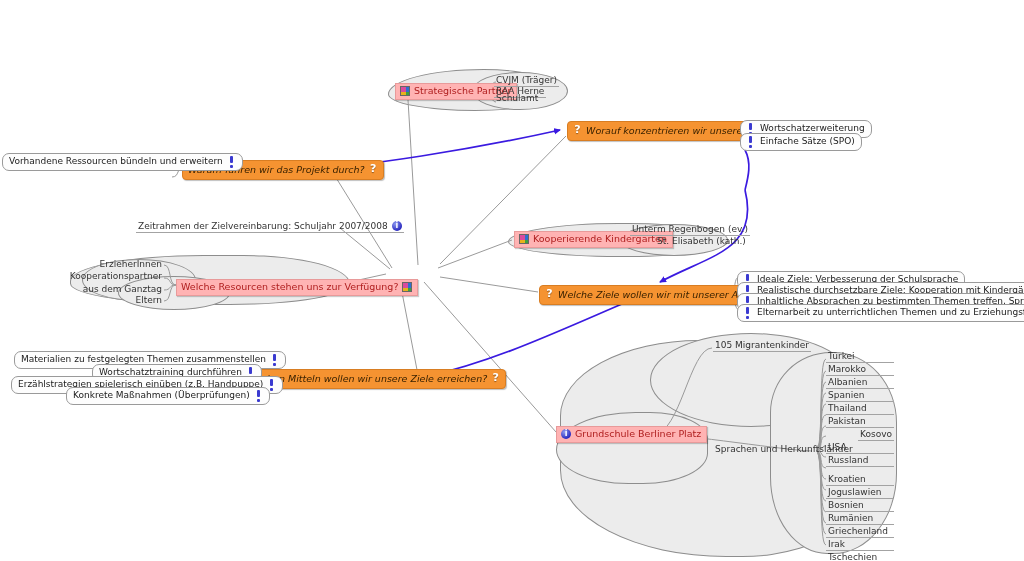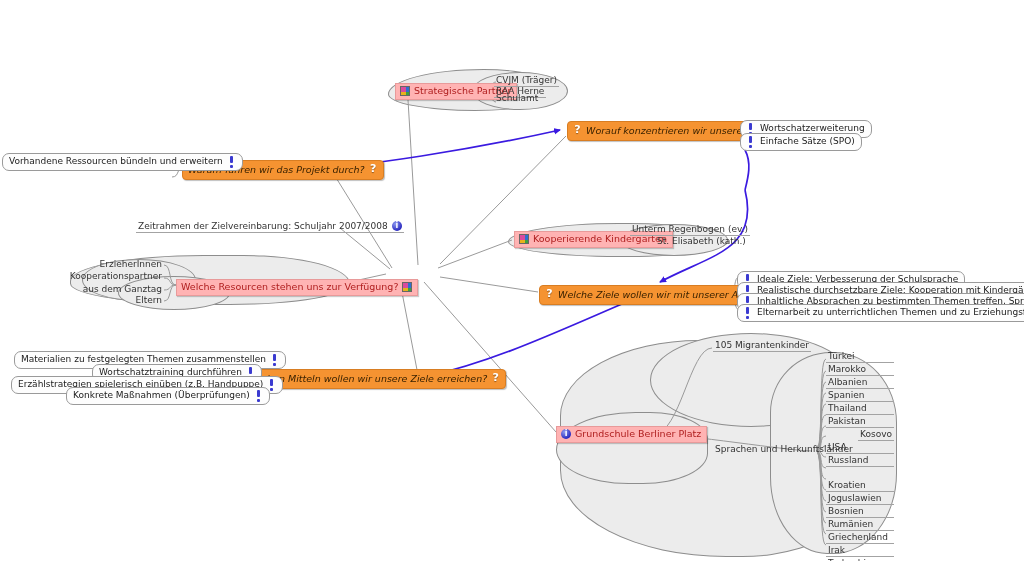--- a/index.html
+++ b/index.html
@@ -381,21 +381,21 @@
       </div>
     <div class="node plain" style="position:static;margin-bottom:2px;">
         <span class="lbl">Pakistan</span>
       </div>
     <div class="node plain" style="position:static;margin-bottom:2px;margin-left:32px;">
         <span class="lbl">Kosovo</span>
       </div>
     <div class="node plain" style="position:static;margin-bottom:2px;">
         <span class="lbl">USA</span>
       </div>
-    <div class="node plain" style="position:static;margin-bottom:14px;">
+    <div class="node plain" style="position:static;margin-bottom:8px;">
         <span class="lbl">Russland</span>
       </div>
     <div class="node plain" style="position:static;margin-bottom:2px;">
         <span class="lbl">Kroatien</span>
       </div>
     <div class="node plain" style="position:static;margin-bottom:2px;">
         <span class="lbl">Joguslawien</span>
       </div>
     <div class="node plain" style="position:static;margin-bottom:2px;">
         <span class="lbl">Bosnien</span>

